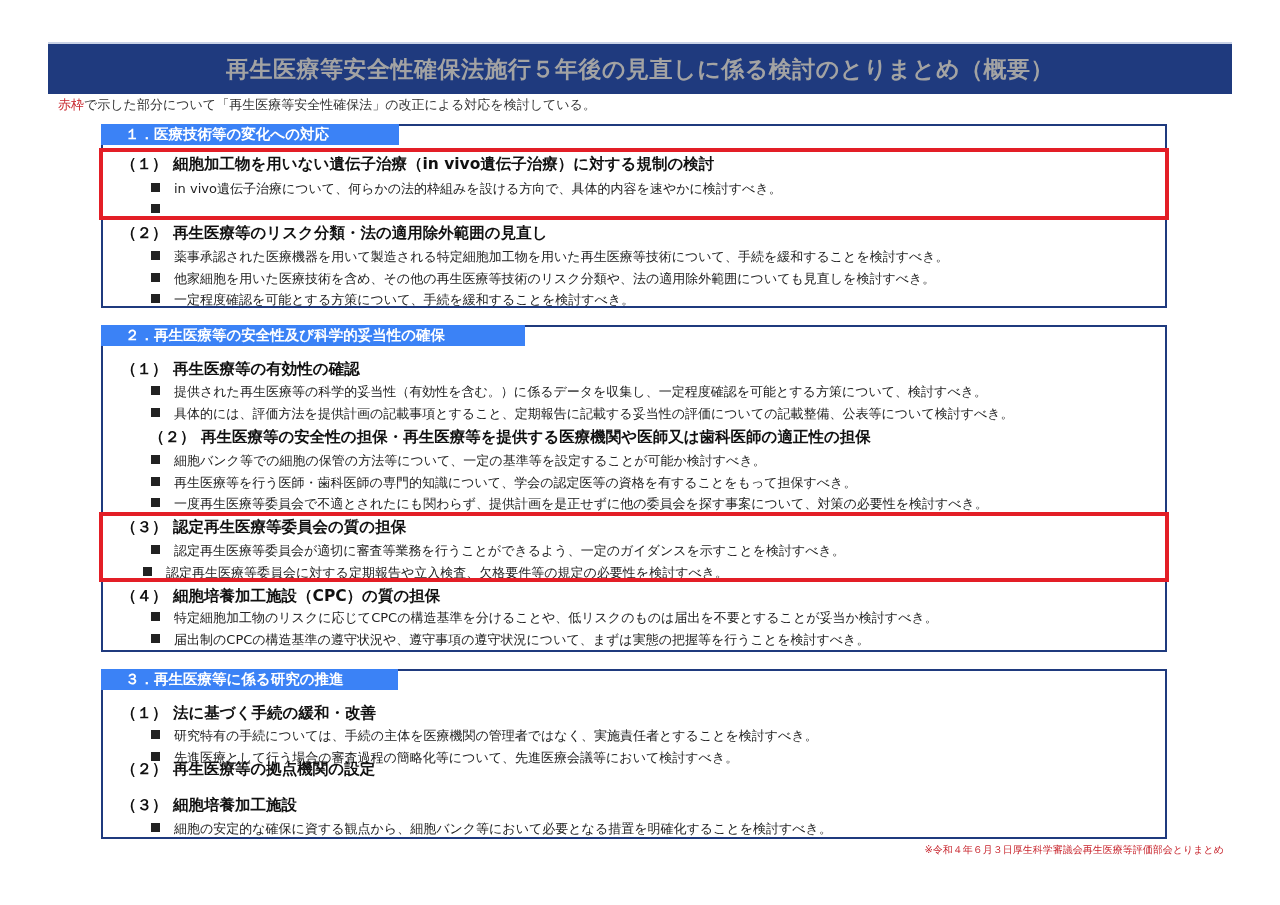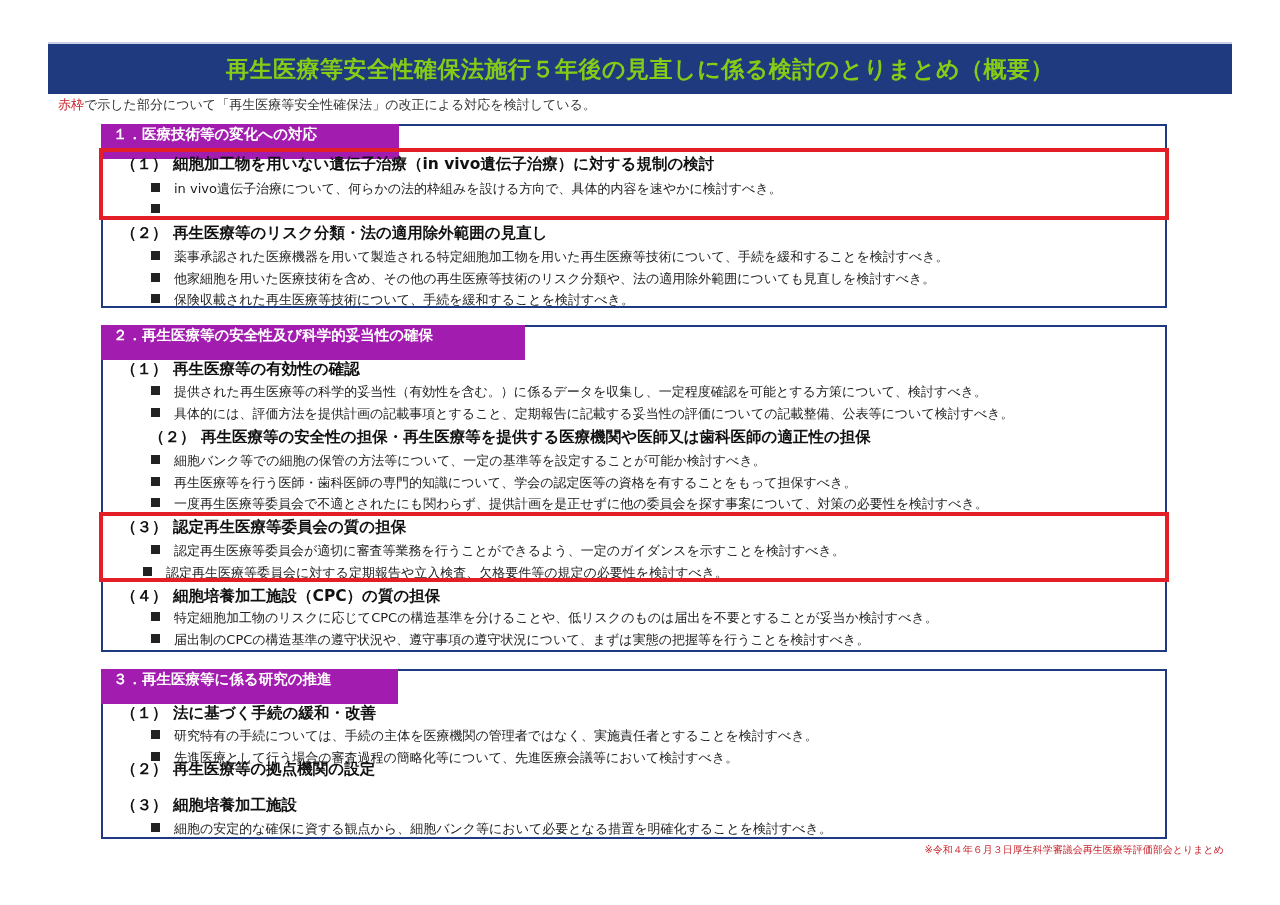--- a/index.html
+++ b/index.html
@@ -2,35 +2,35 @@
 <html><head>
 <meta charset="utf-8">
 <style>
   html, body { margin: 0; padding: 0; }
   body {
     width: 1280px; height: 905px; background: #ffffff; position: relative; overflow: hidden;
     font-family: "DejaVu Sans", "Liberation Sans", sans-serif; color: #1a1a1a;
   }
   .title-bar {
     position: absolute; left: 48px; top: 42px; width: 1184px; height: 50px;
-    background: #1f3a7e; color: #84cc16;
+    background: #1f3a7e; color: #a3a3a3;
     display: flex; align-items: center; justify-content: center;
     font-size: 23px; font-weight: bold; letter-spacing: 0.5px;
     border-top: 2px solid #c9d2e6;
   }
   .intro {
     position: absolute; left: 58px; top: 96px; font-size: 13px; color: #333;
   }
   .intro .red { color: #c8262e; }
   .frame {
     position: absolute; border: 2px solid #1f3a7e; background: #fff; box-sizing: border-box;
   }
   .sec-tab {
-    position: absolute; background: #a21caf; color: #fff; font-weight: bold;
-    font-size: 14.5px; height: 35px; line-height: 21px; padding-left: 12px; box-sizing: border-box;
+    position: absolute; background: #3b82f6; color: #fff; font-weight: bold;
+    font-size: 14.5px; height: 21px; line-height: 21px; padding-left: 24px; box-sizing: border-box;
   }
   .redbox {
     position: absolute; border: 4px solid #e31e26; box-sizing: border-box; pointer-events: none;
   }
   .sub {
     position: absolute; left: 0; font-size: 15.5px; font-weight: bold; white-space: nowrap; color: #111;
   }
   .sub .num { display: inline-block; width: 52px; text-align: left; padding-left: 18px; }
   .bullet {
     position: absolute; font-size: 13px; white-space: nowrap; color: #222;
@@ -58,21 +58,21 @@
     <span class="num">（１）</span><span>細胞加工物を用いない遺伝子治療（in vivo遺伝子治療）に対する規制の検討</span>
   </div>
   <div class="bullet" style="left:48px; top:54px;"><span class="sq"></span><span>in vivo遺伝子治療について、何らかの法的枠組みを設ける方向で、具体的内容を速やかに検討すべき。</span></div>
   <div class="bullet" style="left:48px; top:76px;"><span class="sq"></span></div>
 
   <div class="sub" style="top:97px;">
     <span class="num">（２）</span><span>再生医療等のリスク分類・法の適用除外範囲の見直し</span>
   </div>
   <div class="bullet" style="left:48px; top:122px;"><span class="sq"></span><span>薬事承認された医療機器を用いて製造される特定細胞加工物を用いた再生医療等技術について、手続を緩和することを検討すべき。</span></div>
   <div class="bullet" style="left:48px; top:144px;"><span class="sq"></span><span>他家細胞を用いた医療技術を含め、その他の再生医療等技術のリスク分類や、法の適用除外範囲についても見直しを検討すべき。</span></div>
-  <div class="bullet" style="left:48px; top:165px;"><span class="sq"></span><span>保険収載された再生医療等技術について、手続を緩和することを検討すべき。</span></div>
+  <div class="bullet" style="left:48px; top:165px;"><span class="sq"></span><span>一定程度確認を可能とする方策について、手続を緩和することを検討すべき。</span></div>
 </div>
 <div class="redbox" style="left:99px; top:148px; width:1070px; height:72px;"></div>
 
 <div class="frame" style="left:101px; top:325px; width:1066px; height:327px;">
   <div class="sec-tab" style="left:-2px; top:-2px; width:424px;">２．再生医療等の安全性及び科学的妥当性の確保</div>
 
   <div class="sub" style="top:32px;">
     <span class="num">（１）</span><span>再生医療等の有効性の確認</span>
   </div>
   <div class="bullet" style="left:48px; top:56px;"><span class="sq"></span><span>提供された再生医療等の科学的妥当性（有効性を含む。）に係るデータを収集し、一定程度確認を可能とする方策について、検討すべき。</span></div>

